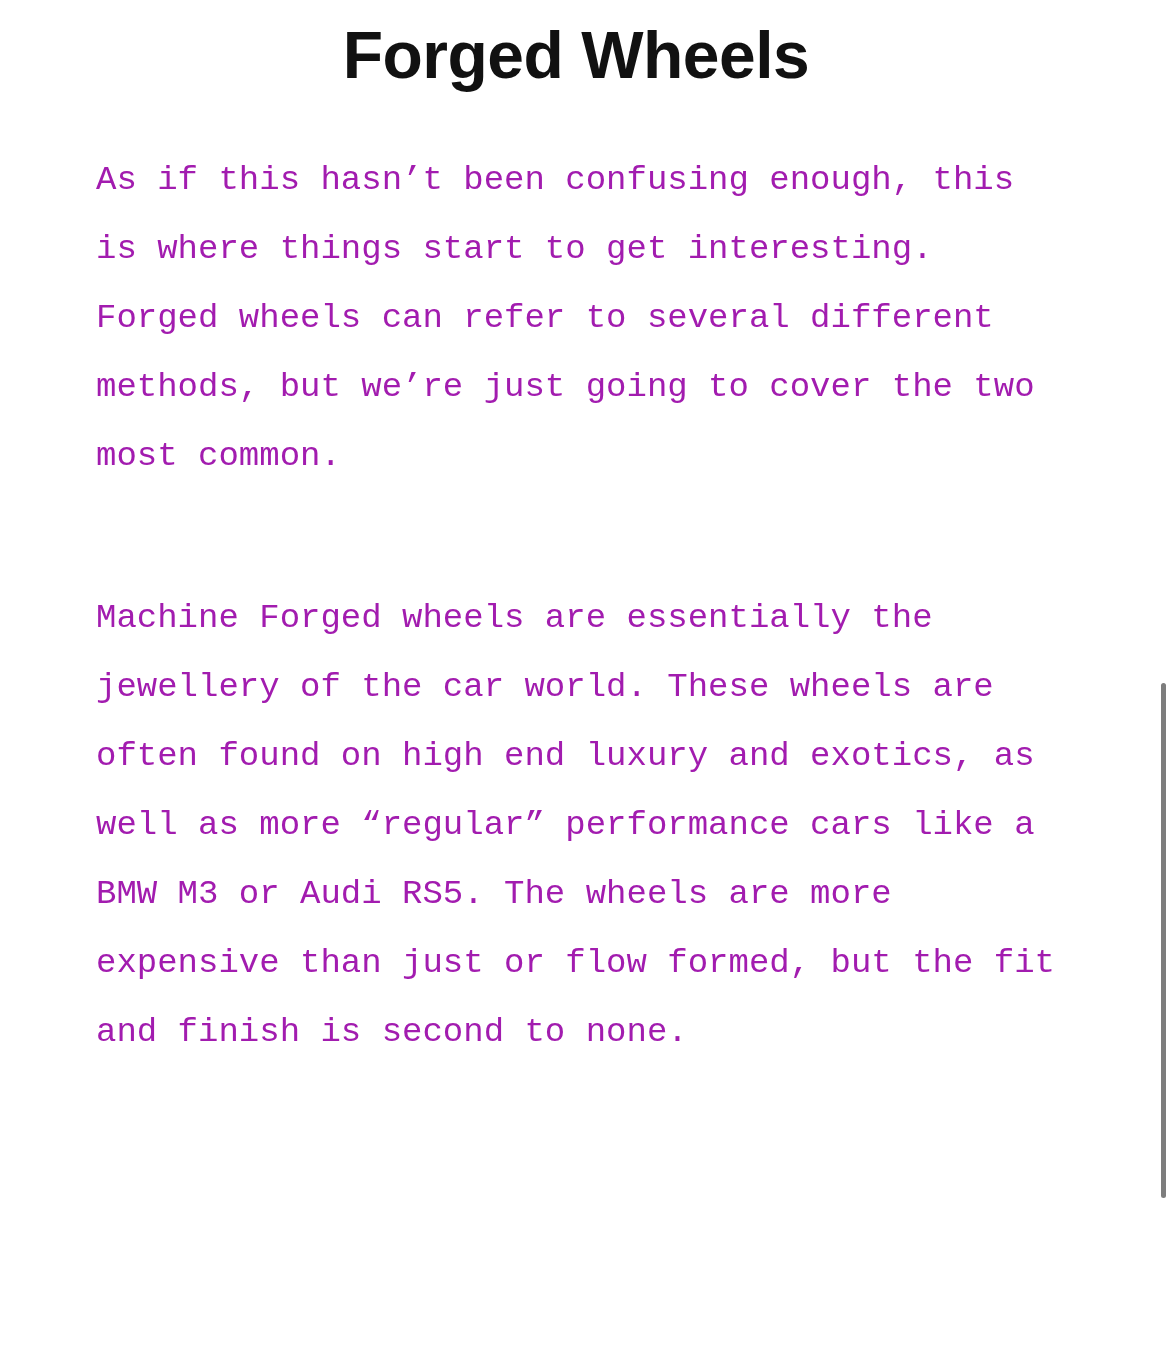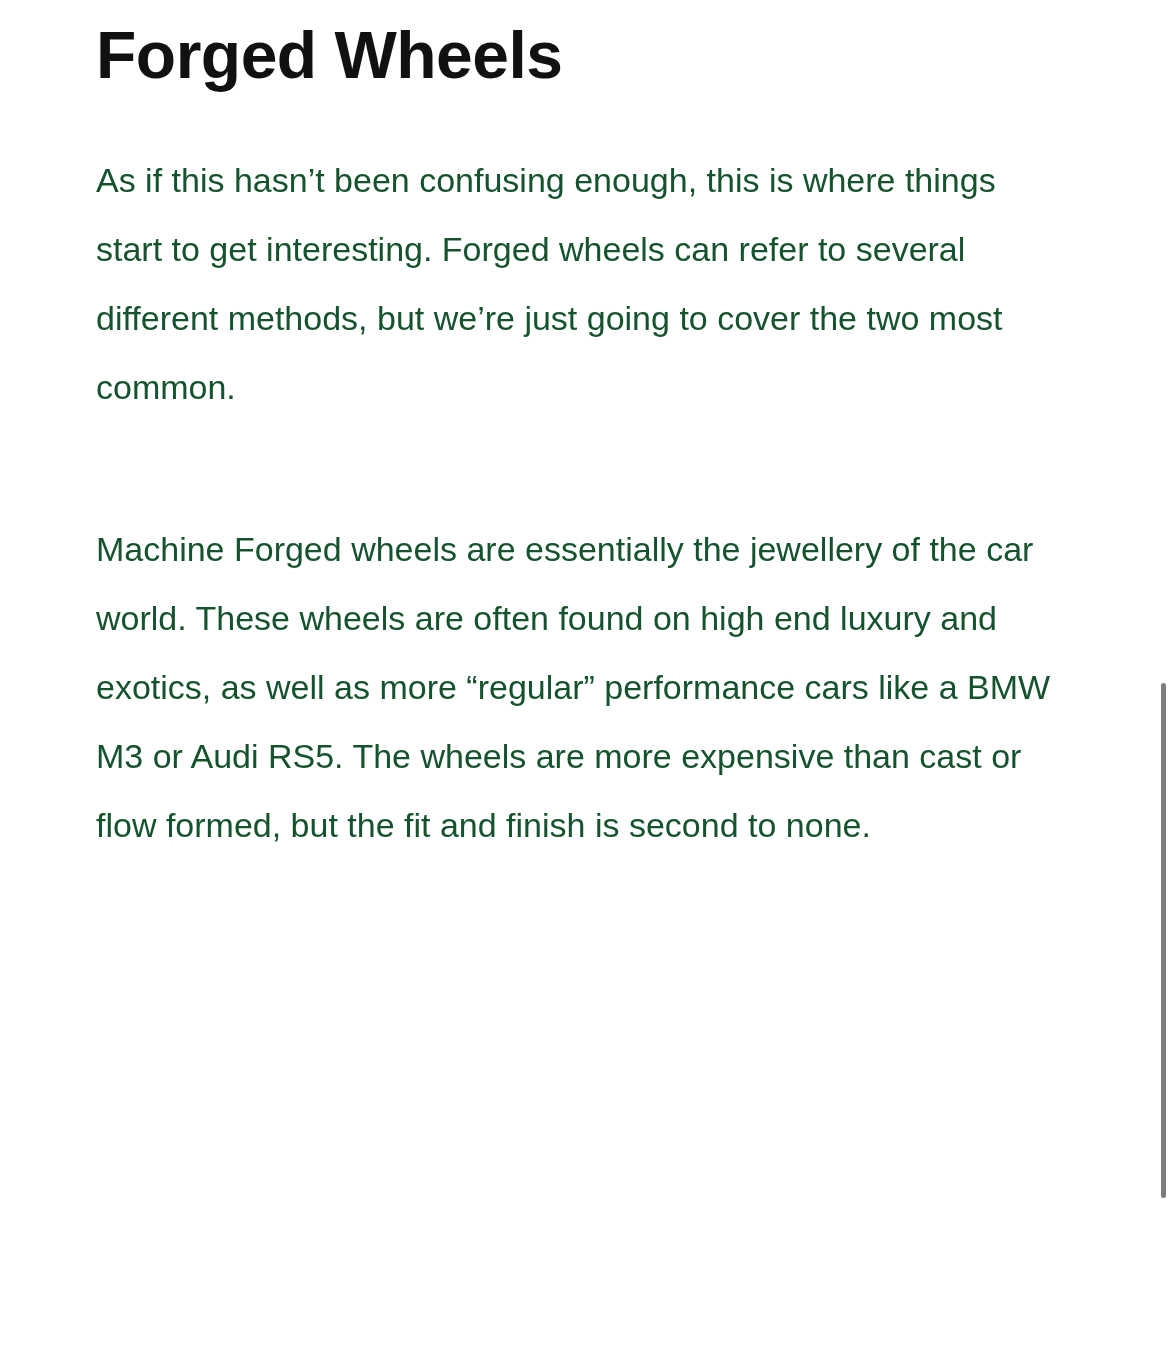--- a/index.html
+++ b/index.html
@@ -22,27 +22,29 @@
     top: 0;
     width: 960px;
   }
   .article-title {
     font-size: 66px;
     line-height: 1.15;
     font-weight: bold;
     letter-spacing: -0.5px;
     margin: 18px 0 0 0;
     color: #111111;
+    text-align: center;
   }
   .para {
     font-size: 34px;
     line-height: 69px;
-    color: #14532d;
+    color: #a21caf;
     margin: 0;
     font-weight: normal;
+    font-family: Liberation Mono, monospace;
   }
   .para-1 { margin-top: 52px; }
   .para-2 { margin-top: 93px; }
   .para-3 { margin-top: 96px; }
 
   
   .scrollbar-track {
     position: absolute;
     right: 0;
     top: 0;
@@ -61,19 +63,19 @@
   }
 </style>
 </head>
 <body>
 
 <div class="article">
   <h1 class="article-title">Forged Wheels</h1>
 
   <p class="para para-1">As if this hasn’t been confusing enough, this is where things start to get interesting. Forged wheels can refer to several different methods, but we’re just going to cover the two most common.</p>
 
-  <p class="para para-2">Machine Forged wheels are essentially the jewellery of the car world. These wheels are often found on high end luxury and exotics, as well as more “regular” performance cars like a BMW M3 or Audi RS5.  The wheels are more expensive than cast or flow formed, but the fit and finish is second to none.</p>
+  <p class="para para-2">Machine Forged wheels are essentially the jewellery of the car world. These wheels are often found on high end luxury and exotics, as well as more “regular” performance cars like a BMW M3 or Audi RS5.  The wheels are more expensive than just or flow formed, but the fit and finish is second to none.</p>
 
 </div>
 
 <div class="scrollbar-track">
   <div class="scrollbar-thumb" style="background: rgb(125, 125, 125);"></div>
 </div>
 
 </body></html>

